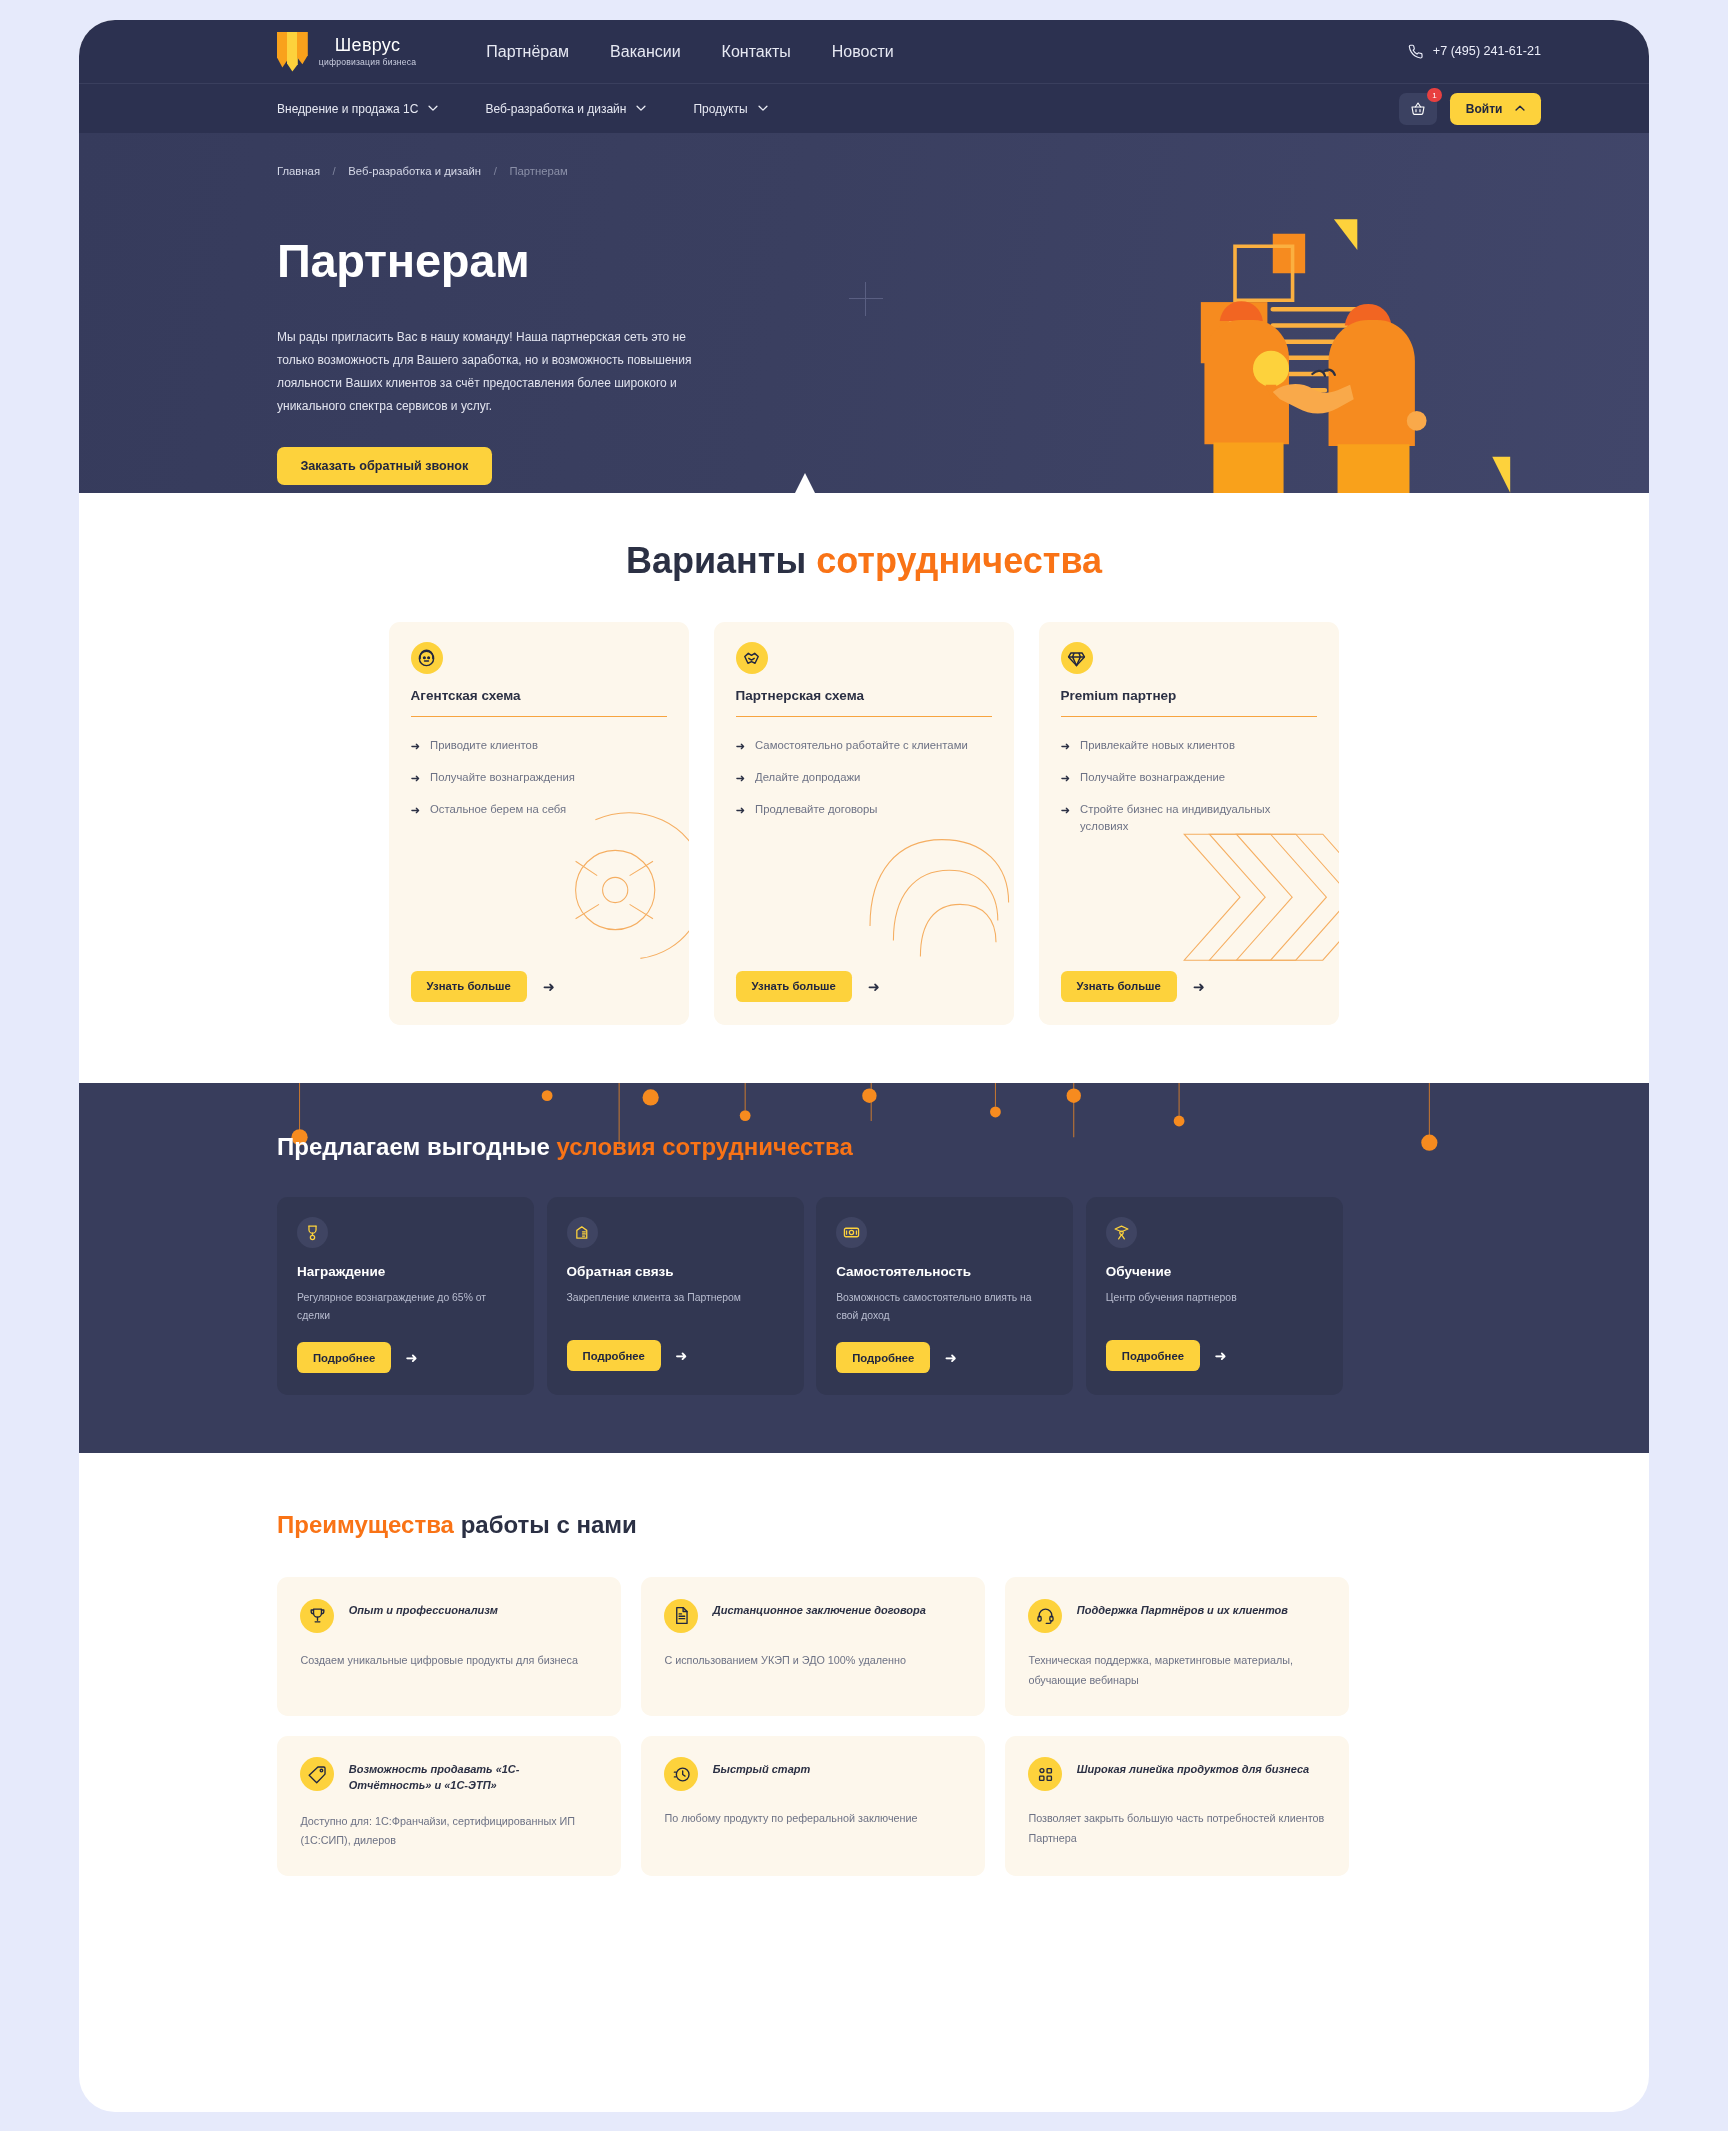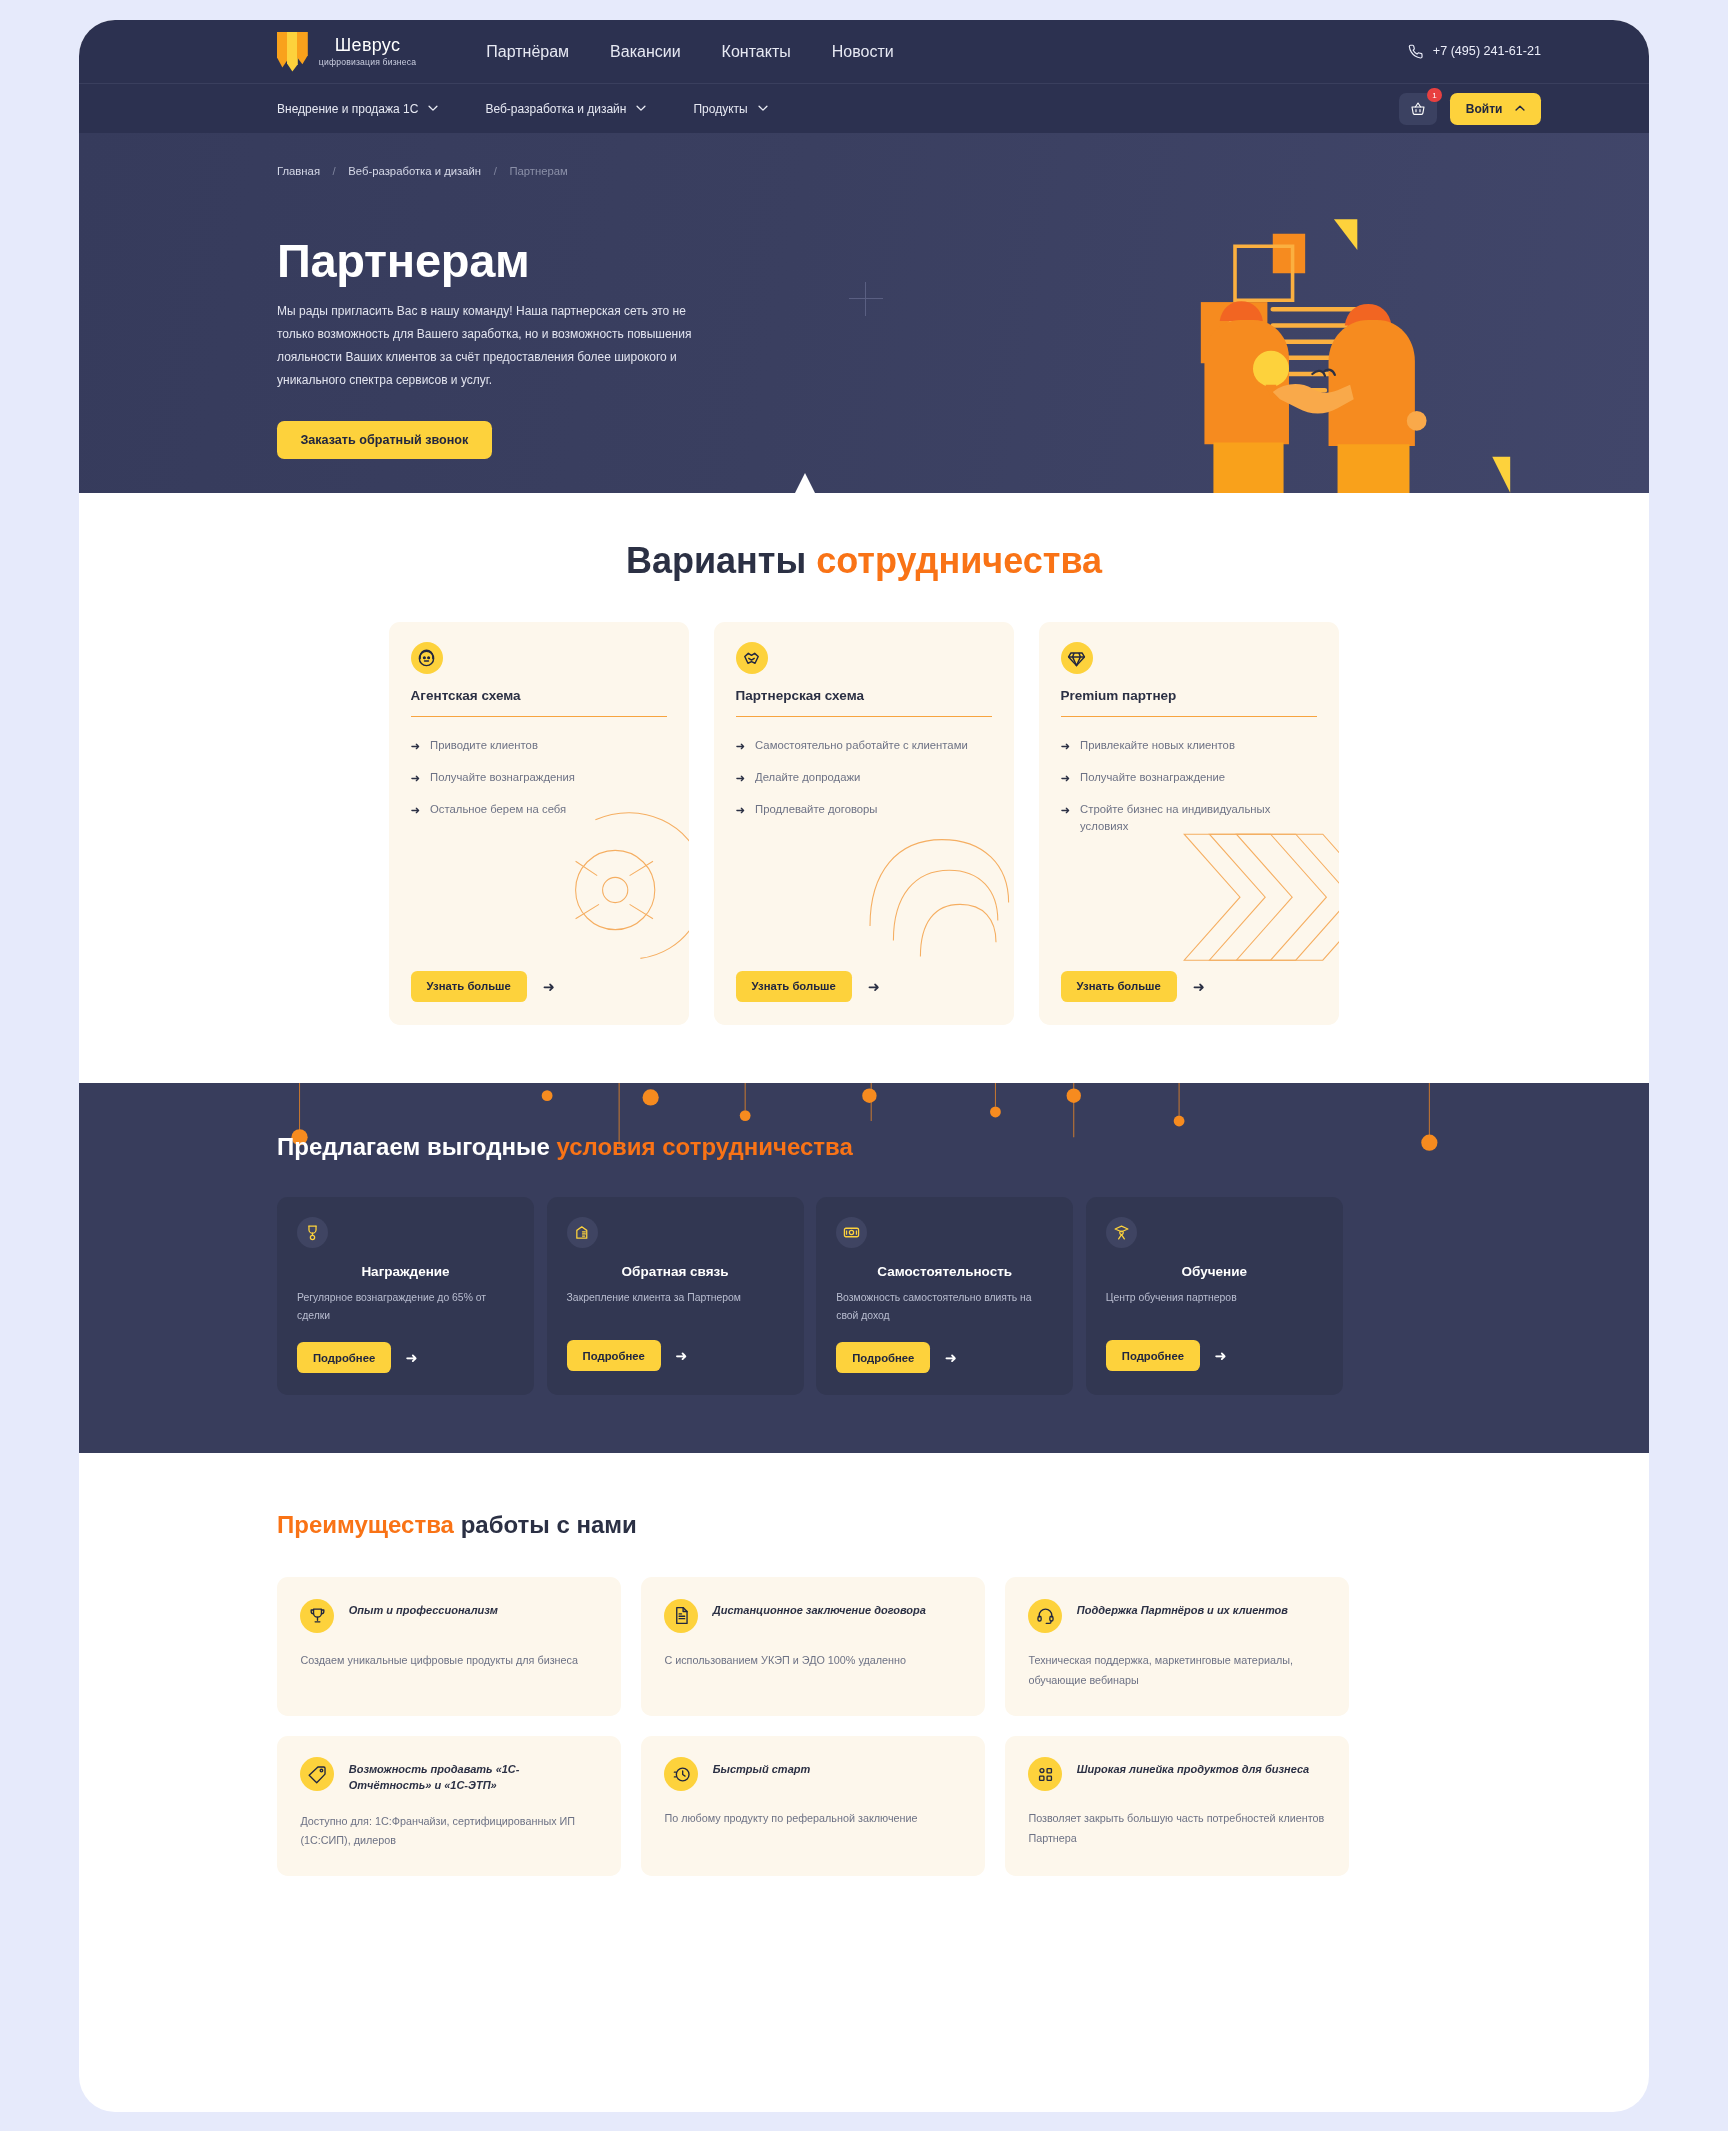--- a/index.html
+++ b/index.html
@@ -102,21 +102,21 @@
   }
   .hero-inner { position:relative; z-index:3; padding: 32px 0 0 198px; }
   .breadcrumb { display:flex; align-items:center; gap:12.6px; font-size:11.3px; }
   .breadcrumb a { color:#d6d9e8; text-decoration:none; }
   .breadcrumb .sep { color:#7f849e; }
   .breadcrumb .cur { color:#8b90a8; }
   .hero h1 {
     color:#fff; font-size:47px; font-weight:bold; margin-top:56px; letter-spacing:-0.3px;
   }
   .hero p {
-    color:#e2e4ef; font-size:12px; line-height:1.92; margin-top:12px; max-width:421px;
+    color:#e2e4ef; font-size:12px; line-height:1.92; margin-top:38px; max-width:421px;
   }
   .hero-cta {
     margin-top:29px; background:#fdd23c; color:#21263f; border:none;
     border-radius:7.2px; height:38px; padding:0 23.4px;
     font-size:12.6px; font-weight:bold; cursor:pointer;
   }
   .hero-art { position:absolute; right:117px; top:0; width:576px; height:438px; z-index:2; }
   .cross { position:absolute; z-index:1; }
   .cross i { position:absolute; background:#5a5f82; }
   .cross .h { width:34px; height:1.4px; top:16px; left:0; }
@@ -175,21 +175,21 @@
   }
   .cond-wrap { position:relative; z-index:3; display:flex; gap:12.6px; padding: 36px 0 0 198px; }
   .cond-card {
     width:257px; background:#323752; border-radius:10.8px; padding:20px 20px 21.6px;
     position:relative; overflow:hidden;
   }
   .cond-ico {
     width:31px;height:31px;border-radius:50%;background:#3f4462;
     display:flex;align-items:center;justify-content:center;
   }
-  .cond-name { color:#fff; font-size:13.5px; font-weight:bold; margin-top:16px;text-align:center; }
+  .cond-name { color:#fff; font-size:13.5px; font-weight:bold; margin-top:16px; }
   .cond-desc { color:#b9bdd0; font-size:10.4px; line-height:1.75; margin-top:10px; min-height:34px; }
   .cond-foot { display:flex; align-items:center; gap:14.4px; margin-top:17px; }
 
   
   .adv-section { background:#fff; padding: 58px 0 63px 198px; }
   .adv-title { font-size:24px; font-weight:bold; color:#2b3044; }
   .adv-grid { display:grid; grid-template-columns: repeat(3, 344px); gap:20px; margin-top:38px; }
   .adv-card {
     background:#fdf7ec; border-radius:10.8px; padding:21.6px 23.4px 25px; min-height:126px;
   }

